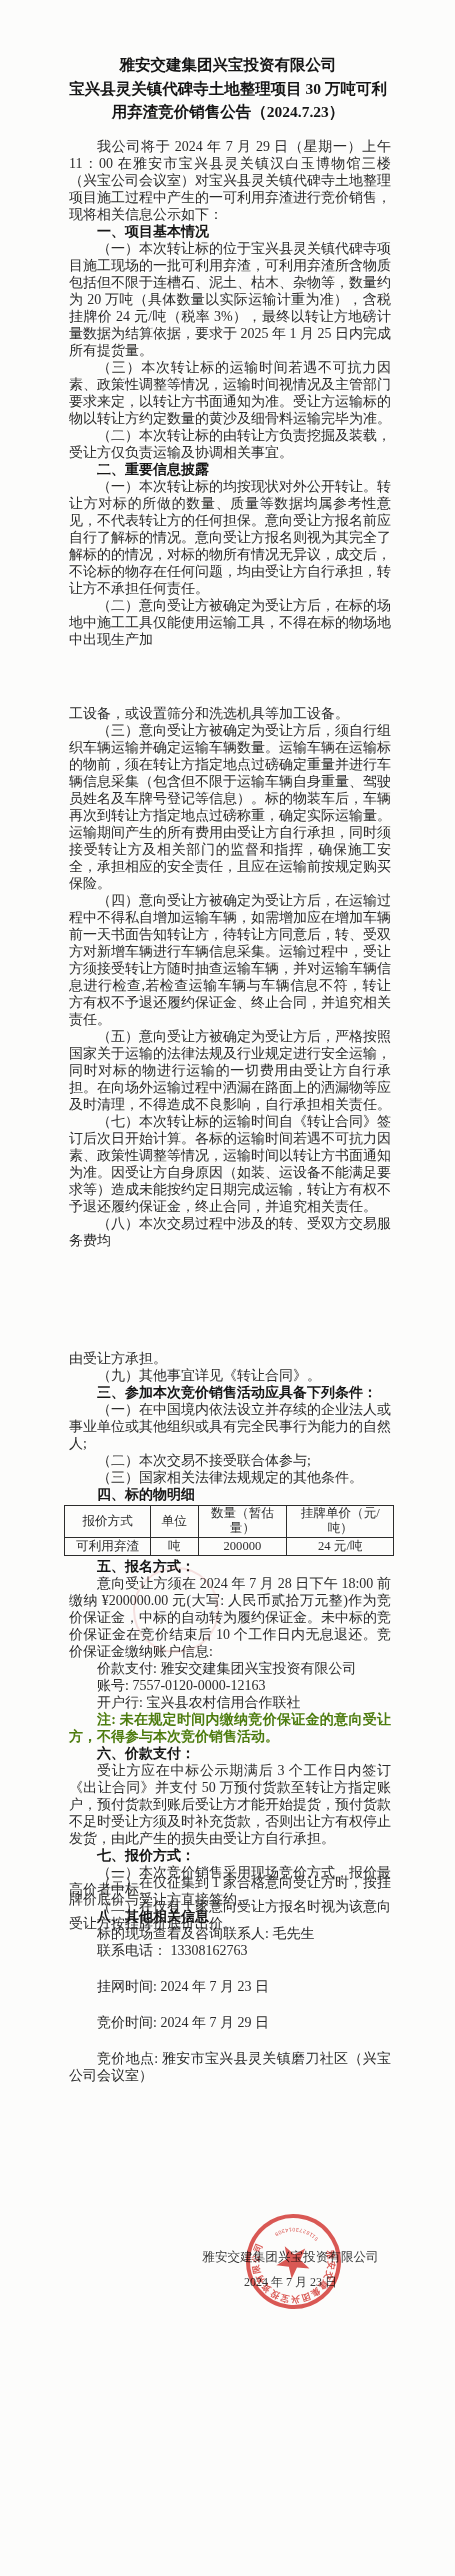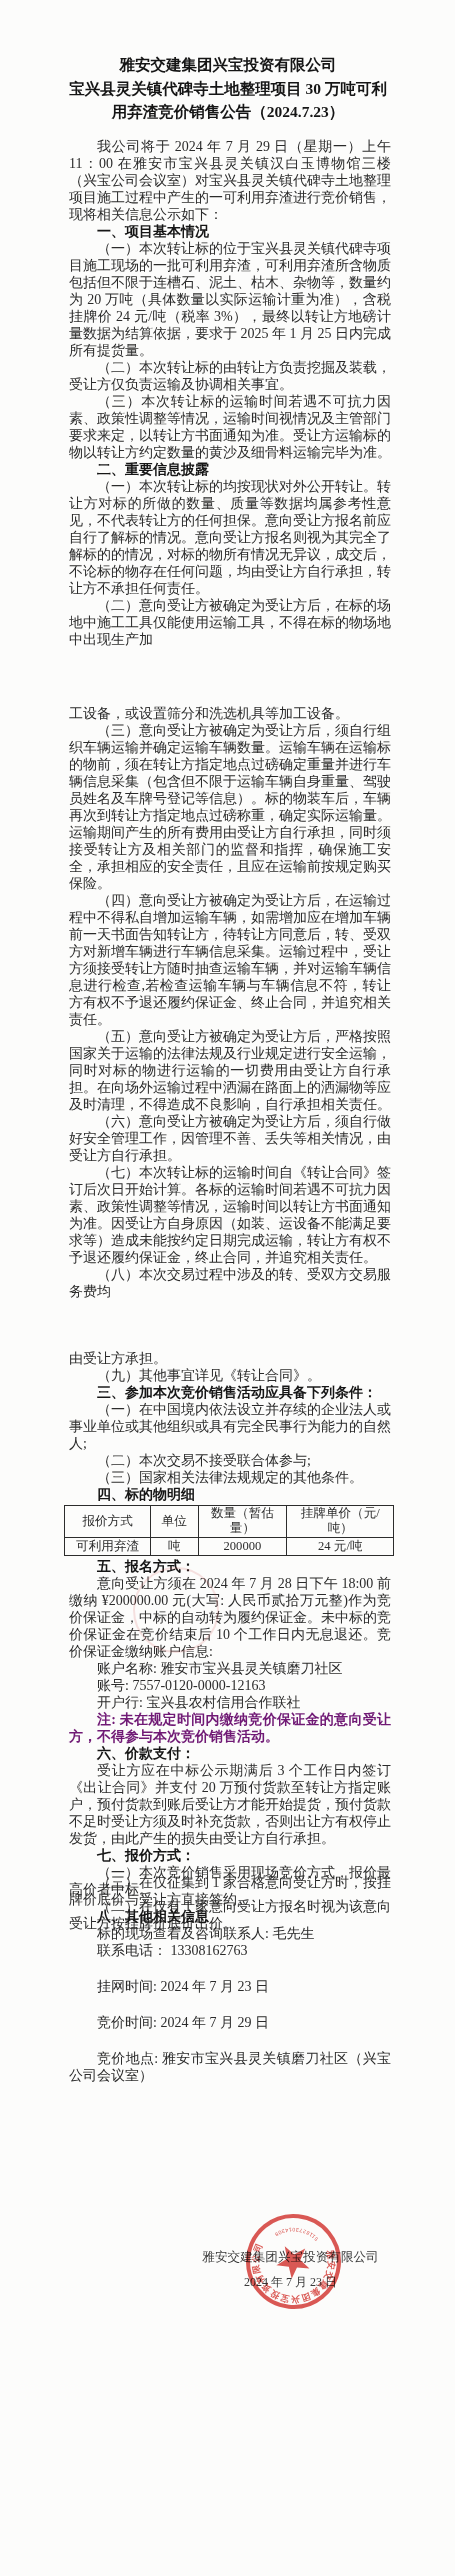--- a/index.html
+++ b/index.html
@@ -28,21 +28,21 @@
     text-align:justify;
     color:#2b2b2b;
   }
   .page p.p{text-indent:2em;}
   .page p.pc{text-indent:0;}
   .page p.h{
     text-indent:2em;
     font-family:"Liberation Sans","DejaVu Sans",sans-serif;
     font-weight:bold;color:#161616;
   }
-  .page p.pb{font-weight:bold;color:#701a75;}
+  .page p.pb{font-weight:bold;color:#4d7c0f;}
   .page p.sp{margin-top:19px;}
   table.tbl{
     border-collapse:collapse;
     width:330px;
     margin:1.7px 0 1.7px -4.6px;
     table-layout:fixed;
   }
   table.tbl th,table.tbl td{
     border:1.1px solid #2c2c2c;
     font-weight:normal;
@@ -86,32 +86,31 @@
     <div>雅安交建集团兴宝投资有限公司</div>
     <div>宝兴县灵关镇代碑寺土地整理项目 30 万吨可利</div>
     <div>用弃渣竞价销售公告（2024.7.23）</div>
   </div>
 
   <div id="pages-host">
       <div class="page" style="top: 138px;">
         <p class="p">我公司将于 2024 年 7 月 29 日（星期一）上午 11：00 在雅安市宝兴县灵关镇汉白玉博物馆三楼（兴宝公司会议室）对宝兴县灵关镇代碑寺土地整理项目施工过程中产生的一可利用弃渣进行竞价销售，现将相关信息公示如下：</p>
         <p class="h">一、项目基本情况</p>
         <p class="p">（一）本次转让标的位于宝兴县灵关镇代碑寺项目施工现场的一批可利用弃渣，可利用弃渣所含物质包括但不限于连槽石、泥土、枯木、杂物等，数量约为 20 万吨（具体数量以实际运输计重为准），含税挂牌价 24 元/吨（税率 3%），最终以转让方地磅计量数据为结算依据，要求于 2025 年 1 月 25 日内完成所有提货量。</p>
+        <p class="p">（三）本次转让标的运输时间若遇不可抗力因素、政策性调整等情况，运输时间视情况及主管部门要求来定，以转让方书面通知为准。受让方运输标的物以转让方约定数量的黄沙及细骨料运输完毕为准。</p>
         <p class="p">（二）本次转让标的由转让方负责挖掘及装载，受让方仅负责运输及协调相关事宜。</p>
-        <p class="p">（三）本次转让标的运输时间若遇不可抗力因素、政策性调整等情况，运输时间视情况及主管部门要求来定，以转让方书面通知为准。受让方运输标的物以转让方约定数量的黄沙及细骨料运输完毕为准。</p>
         <p class="h">二、重要信息披露</p>
         <p class="p">（一）本次转让标的均按现状对外公开转让。转让方对标的所做的数量、质量等数据均属参考性意见，不代表转让方的任何担保。意向受让方报名前应自行了解标的情况。意向受让方报名则视为其完全了解标的的情况，对标的物所有情况无异议，成交后，不论标的物存在任何问题，均由受让方自行承担，转让方不承担任何责任。</p>
         <p class="p">（二）意向受让方被确定为受让方后，在标的场地中施工工具仅能使用运输工具，不得在标的物场地中出现生产加</p>
       </div>
       <div class="page" style="top: 705px;">
         <p class="pc">工设备，或设置筛分和洗选机具等加工设备。</p>
         <p class="p">（三）意向受让方被确定为受让方后，须自行组织车辆运输并确定运输车辆数量。运输车辆在运输标的物前，须在转让方指定地点过磅确定重量并进行车辆信息采集（包含但不限于运输车辆自身重量、驾驶员姓名及车牌号登记等信息）。标的物装车后，车辆再次到转让方指定地点过磅称重，确定实际运输量。运输期间产生的所有费用由受让方自行承担，同时须接受转让方及相关部门的监督和指挥，确保施工安全，承担相应的安全责任，且应在运输前按规定购买保险。</p>
         <p class="p">（四）意向受让方被确定为受让方后，在运输过程中不得私自增加运输车辆，如需增加应在增加车辆前一天书面告知转让方，待转让方同意后，转、受双方对新增车辆进行车辆信息采集。运输过程中，受让方须接受转让方随时抽查运输车辆，并对运输车辆信息进行检查,若检查运输车辆与车辆信息不符，转让方有权不予退还履约保证金、终止合同，并追究相关责任。</p>
         <p class="p">（五）意向受让方被确定为受让方后，严格按照国家关于运输的法律法规及行业规定进行安全运输，同时对标的物进行运输的一切费用由受让方自行承担。在向场外运输过程中洒漏在路面上的洒漏物等应及时清理，不得造成不良影响，自行承担相关责任。</p>
-        <p class="p">（六）意向受让方被确定为受让方后，须自行做好安全管理工作，因管理不善、丢失等相关情况，由受让方自行承担。</p>
         <p class="p">（七）本次转让标的运输时间自《转让合同》签订后次日开始计算。各标的运输时间若遇不可抗力因素、政策性调整等情况，运输时间以转让方书面通知为准。因受让方自身原因（如装、运设备不能满足要求等）造成未能按约定日期完成运输，转让方有权不予退还履约保证金，终止合同，并追究相关责任。</p>
         <p class="p">（八）本次交易过程中涉及的转、受双方交易服务费均</p>
       </div>
       <div class="page" style="top: 1343px; margin-top: 7px;">
         <p class="pc">由受让方承担。</p>
         <p class="p">（九）其他事宜详见《转让合同》。</p>
         <p class="h">三、参加本次竞价销售活动应具备下列条件：</p>
         <p class="p">（一）在中国境内依法设立并存续的企业法人或事业单位或其他组织或具有完全民事行为能力的自然人;</p>
         <p class="p">（二）本次交易不接受联合体参与;</p>
         <p class="p">（三）国家相关法律法规规定的其他条件。</p>
@@ -129,26 +128,26 @@
             <tr>
               <td>可利用弃渣</td>
               <td>吨</td>
               <td>200000</td>
               <td>24 元/吨</td>
             </tr>
           </tbody>
         </table>
         <p class="h">五、报名方式：</p>
         <p class="p">意向受让方须在 2024 年 7 月 28 日下午 18:00 前缴纳 ¥200000.00 元(大写: 人民币贰拾万元整)作为竞价保证金，中标的自动转为履约保证金。未中标的竞价保证金在竞价结束后 10 个工作日内无息退还。竞价保证金缴纳账户信息:</p>
-        <p class="p">账户名称: 雅安市宝兴县灵关镇磨刀社区</p>
+        <p class="p">价款支付: 雅安交建集团兴宝投资有限公司</p>
         <p class="p">账号: 7557-0120-0000-12163</p>
         <p class="p">开户行: 宝兴县农村信用合作联社</p>
         <p class="p pb">注: 未在规定时间内缴纳竞价保证金的意向受让方，不得参与本次竞价销售活动。</p>
         <p class="h">六、价款支付：</p>
-        <p class="p">受让方应在中标公示期满后 3 个工作日内签订《出让合同》并支付 20 万预付货款至转让方指定账户，预付货款到账后受让方才能开始提货，预付货款不足时受让方须及时补充货款，否则出让方有权停止发货，由此产生的损失由受让方自行承担。</p>
+        <p class="p">受让方应在中标公示期满后 3 个工作日内签订《出让合同》并支付 50 万预付货款至转让方指定账户，预付货款到账后受让方才能开始提货，预付货款不足时受让方须及时补充货款，否则出让方有权停止发货，由此产生的损失由受让方自行承担。</p>
         <p class="h">七、报价方式：</p>
         <p class="p">（一）本次竞价销售采用现场竞价方式，报价最高价者中标。</p>
         <p class="p">（二）在仅有 1 家意向受让方报名时视为该意向受让方按挂牌价底价出价。</p>
       </div>
       <div class="page" style="top: 1874px;">
         <p class="p">（三）在仅征集到 1 家合格意向受让方时，按挂牌价底价与受让方直接签约。</p>
         <p class="h">八、其他相关信息</p>
         <p class="p">标的现场查看及咨询联系人: 毛先生</p>
         <p class="p">联系电话：  13308162763</p>
         <p class="p sp">挂网时间: 2024 年 7 月 23 日</p>

